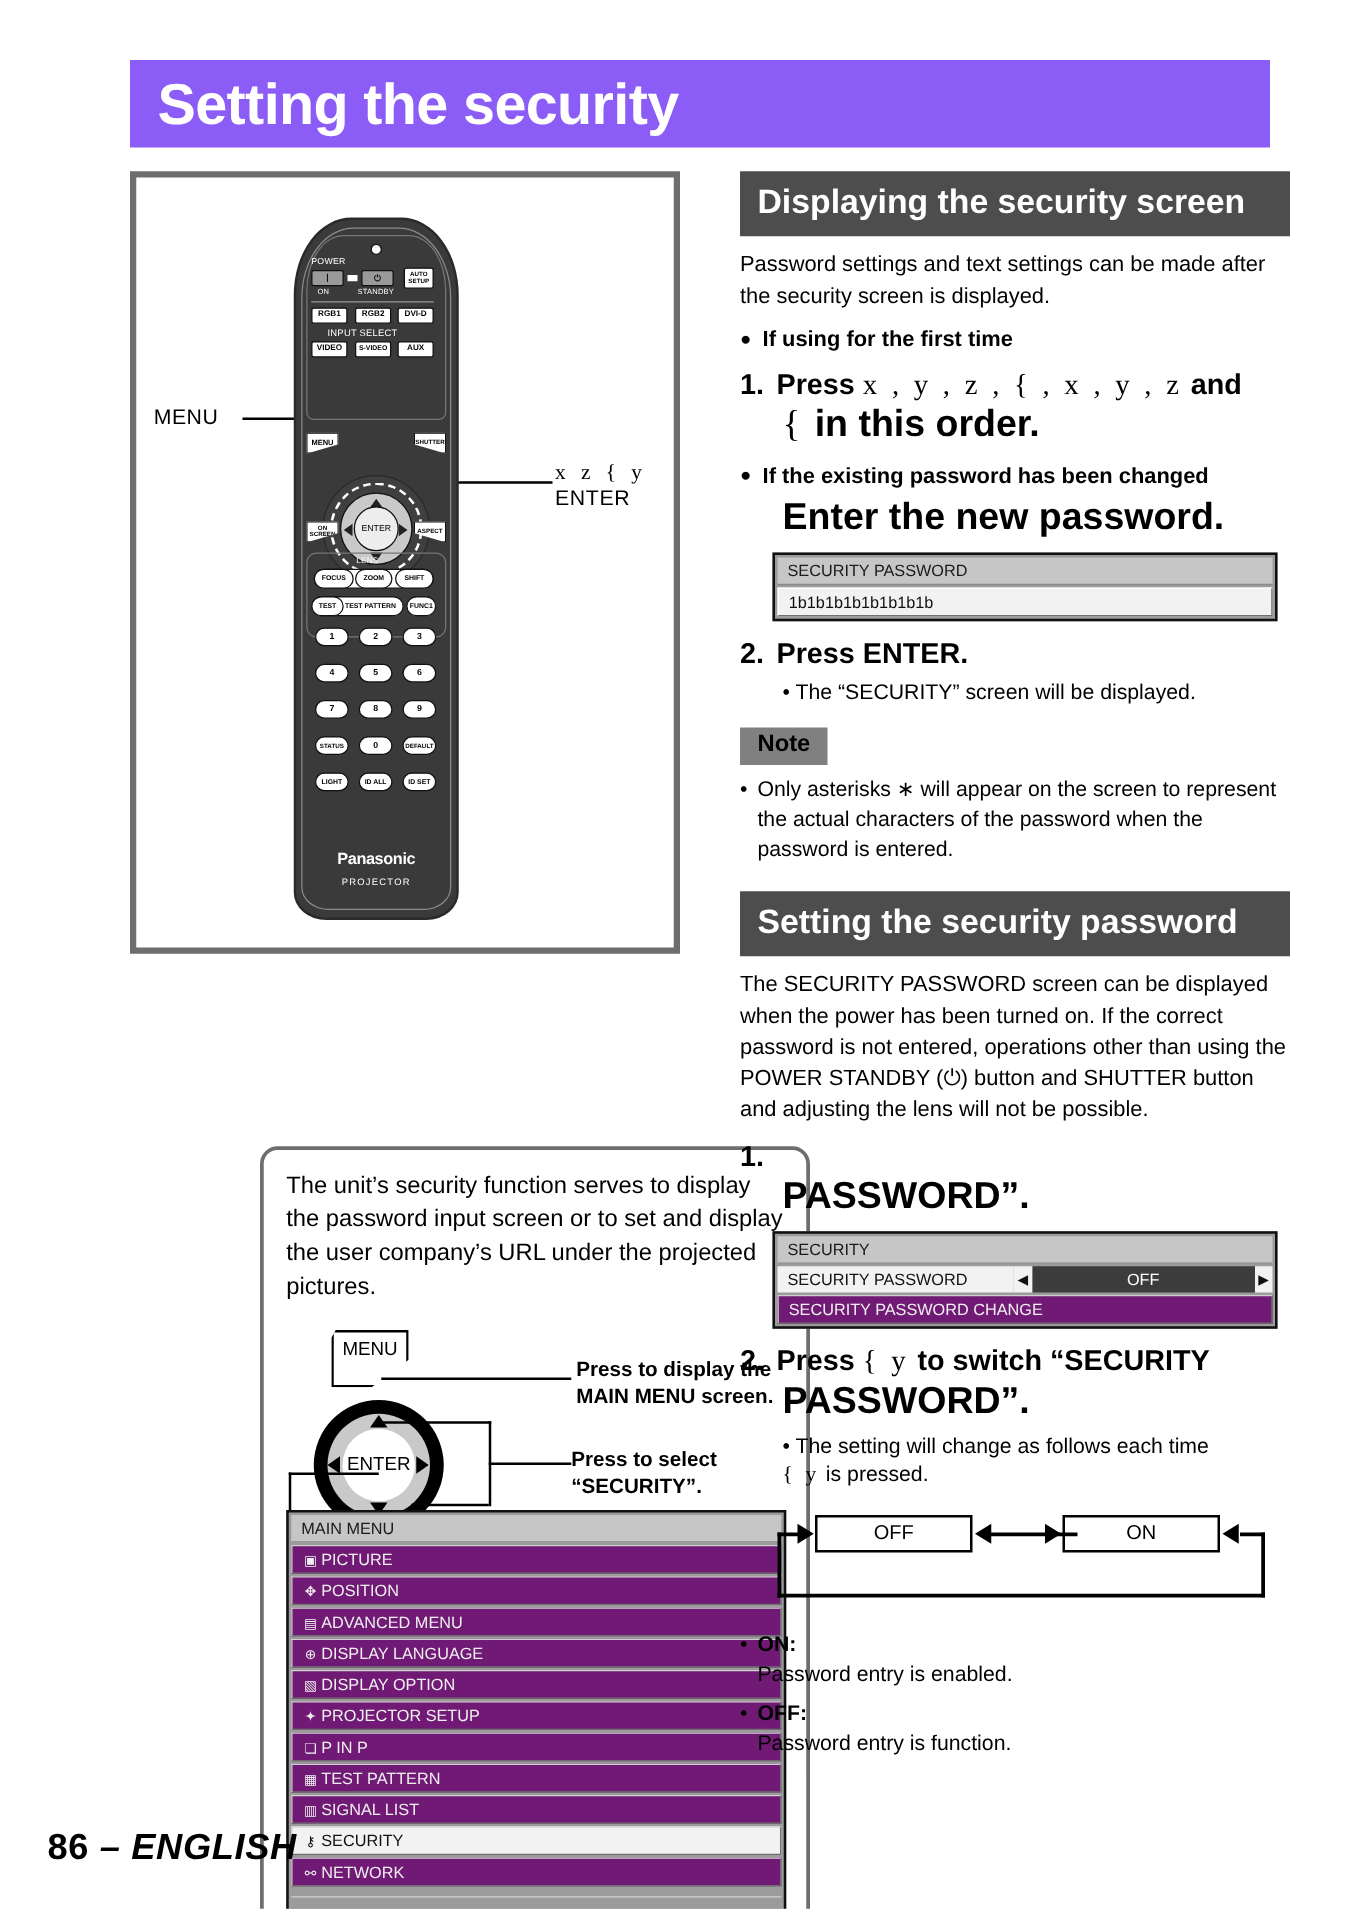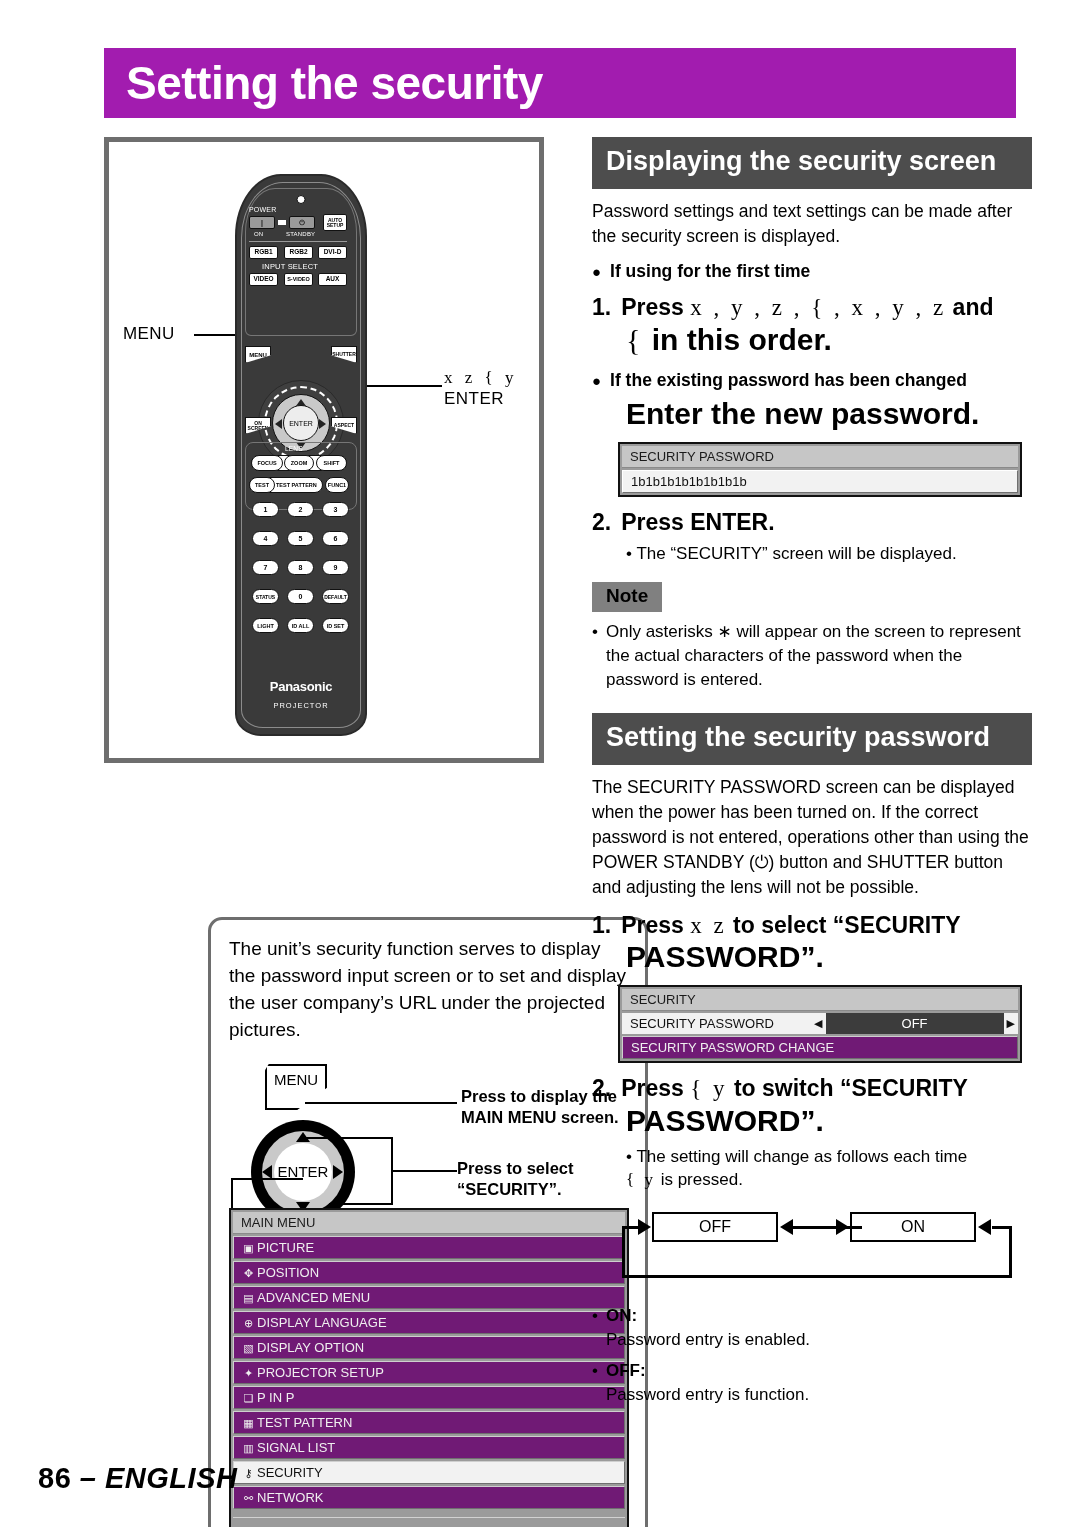--- a/index.html
+++ b/index.html
@@ -9,21 +9,21 @@
     font-family: "Liberation Sans", sans-serif;
     color: #000;
     overflow: hidden;
   }
   .page { position: relative; width: 1080px; height: 1527px; }
 
   
   .title-bar {
     position: absolute; left: 104px; top: 48px;
     width: 912px; height: 70px;
-    background: #a21caf;
+    background: #8b5cf6;
     display: flex; align-items: center;
   }
   .title-bar .t {
     color: #fff; font-size: 46px; font-weight: bold;
     letter-spacing: -0.5px; padding-left: 22px;
     font-family: "Liberation Sans", sans-serif;
   }
 
   
   .left-col { position: absolute; left: 104px; top: 137px; width: 440px; }
@@ -522,25 +522,20 @@
       <span>•</span>
       <span>Only asterisks ∗ will appear on the screen to represent the actual characters of the password when the password is entered.</span>
     </div>
 
     
     <div class="sec-head" style="margin-top:22px;">Setting the security password</div>
     <div class="body-p">The SECURITY PASSWORD screen can be displayed when the power has been turned on. If the correct password is not entered, operations other than using the POWER STANDBY (⏻) button and SHUTTER button and adjusting the lens will not be possible.</div>
 
     <div class="step">
       <span class="num">1.</span>
-      <span>
-        <span>Press</span>
-        <span class="glyph">x z</span>
-        <span>to select “SECURITY</span>
-      </span>
     </div>
     <div class="subline">PASSWORD”.</div>
 
     
     <div class="osd-wrap" style="margin-left:26px; width:404px;">
       <div class="osd">
         <div class="osd-title">SECURITY</div>
         <div class="osd-val-row" style="margin-top:2px;">
           <div class="osd-val-label">SECURITY PASSWORD</div>
           <div class="arrowcell">◀</div>

